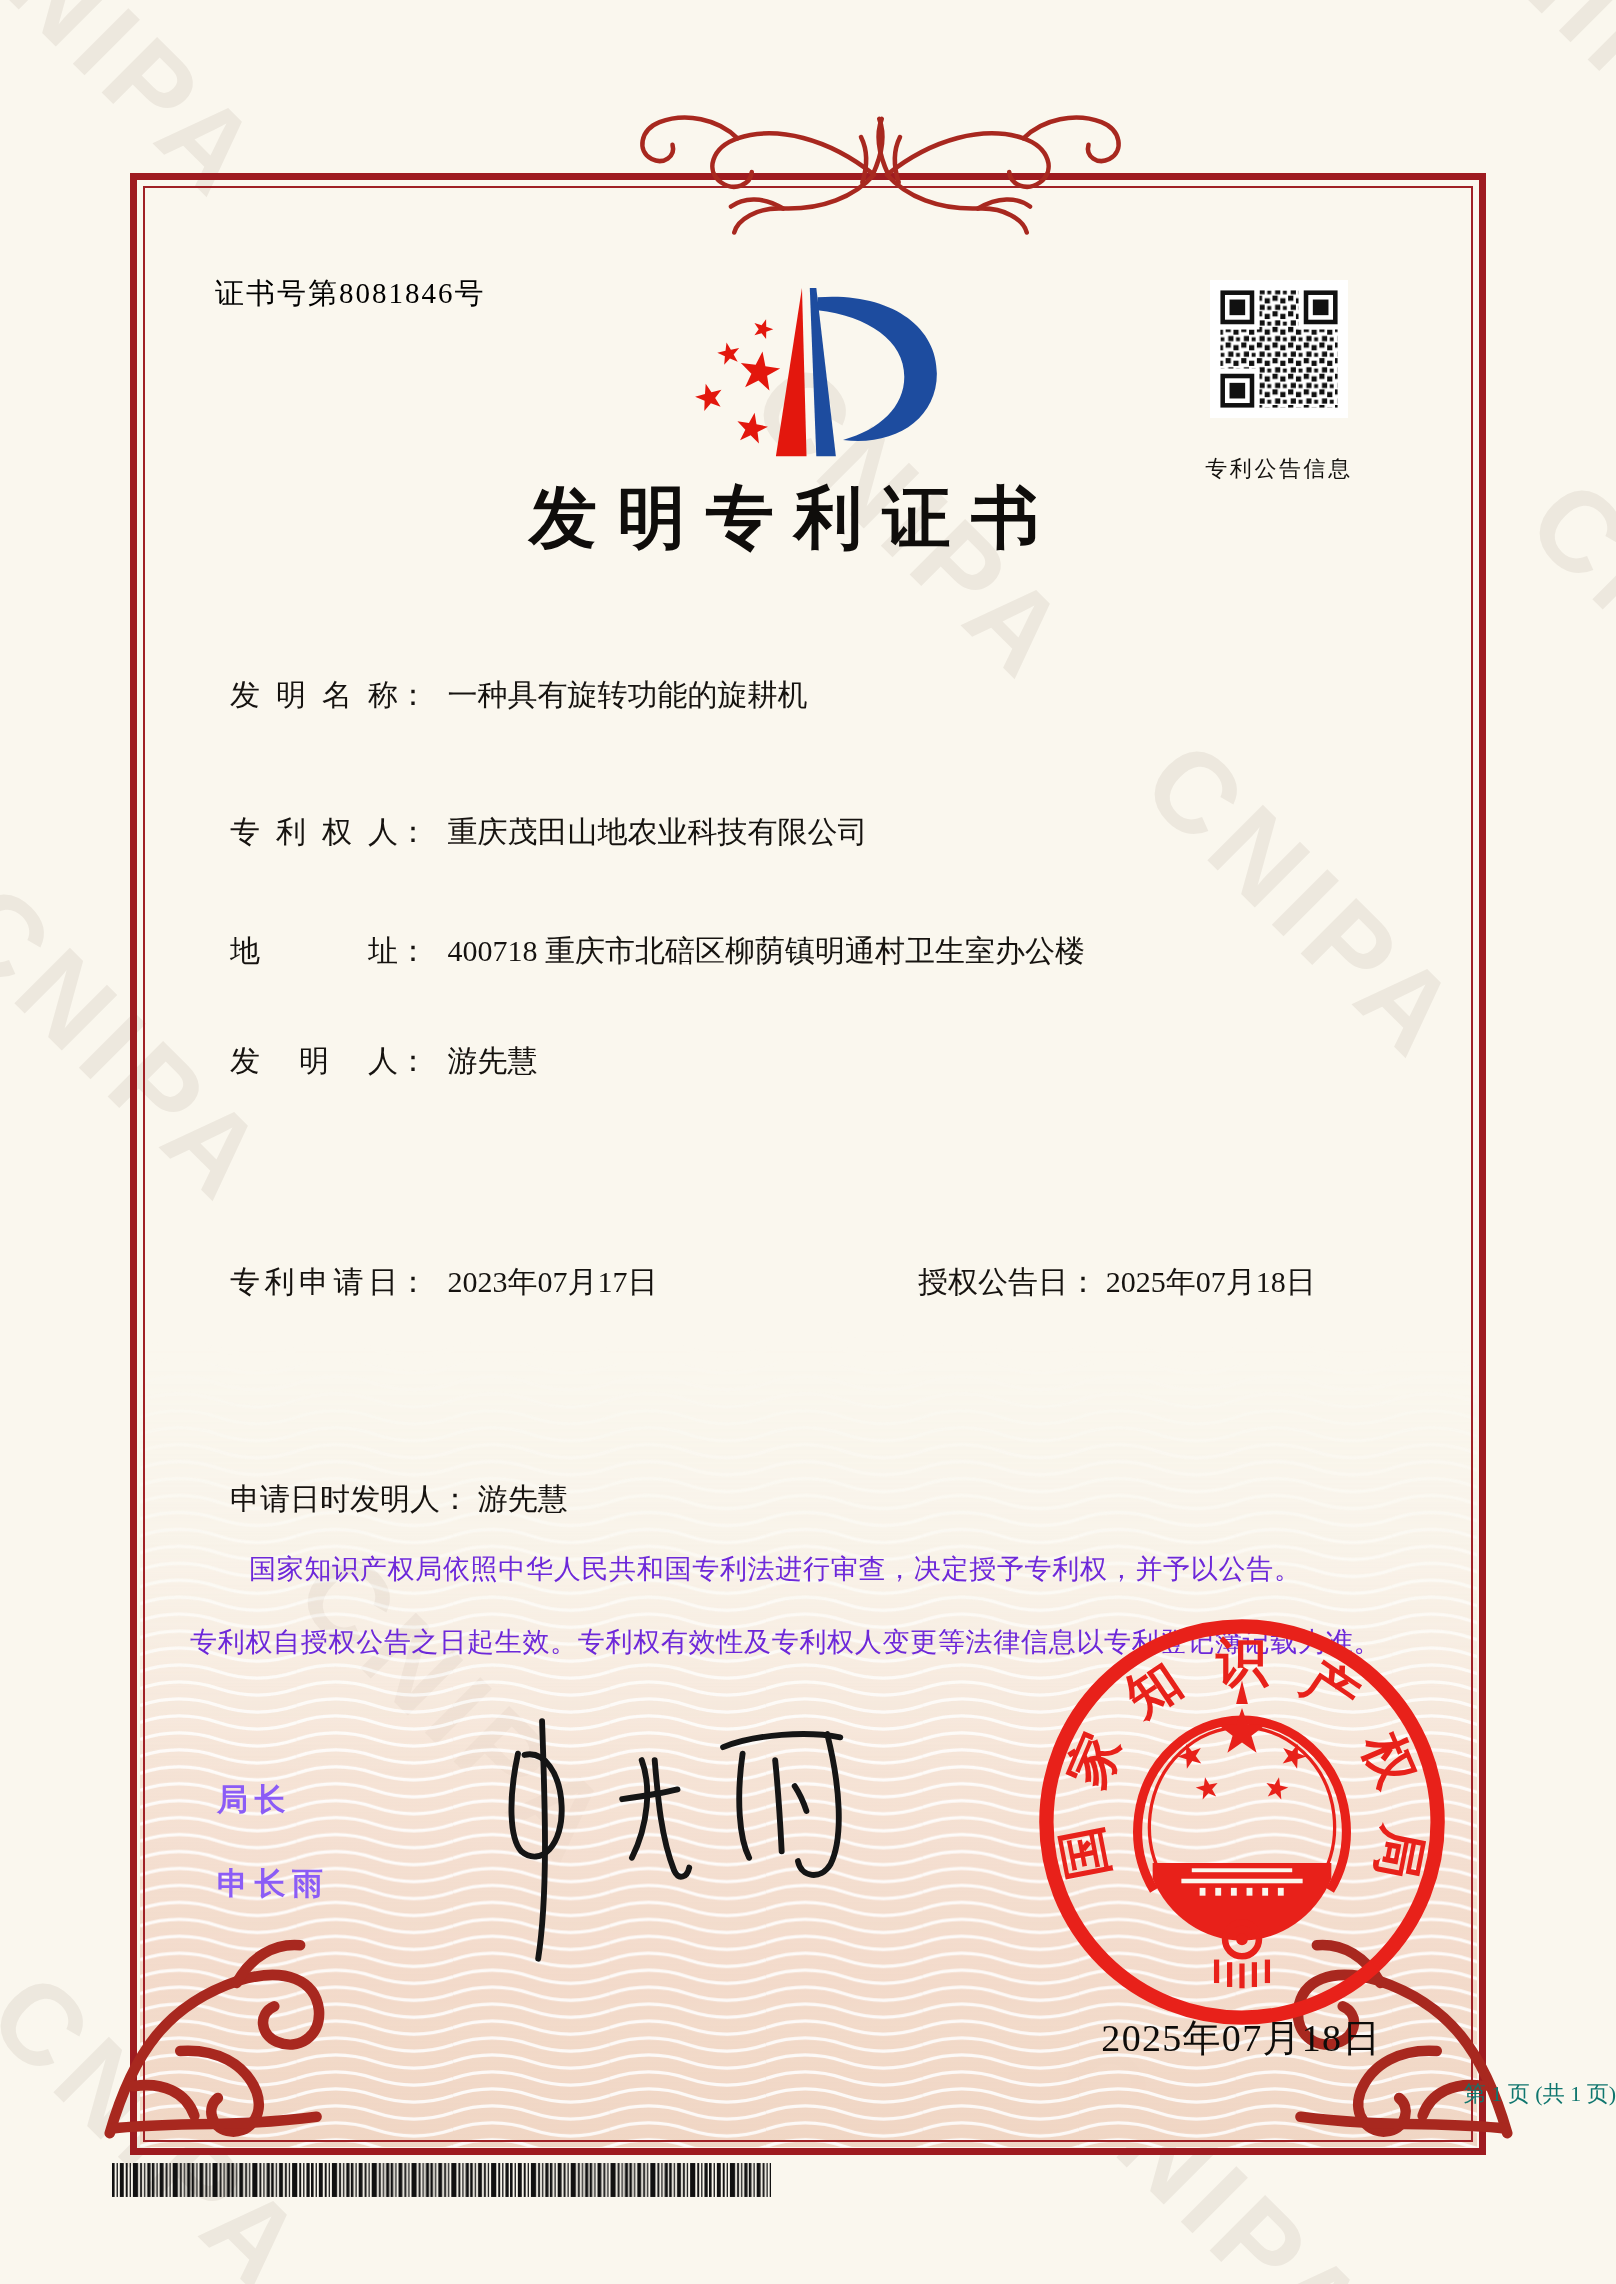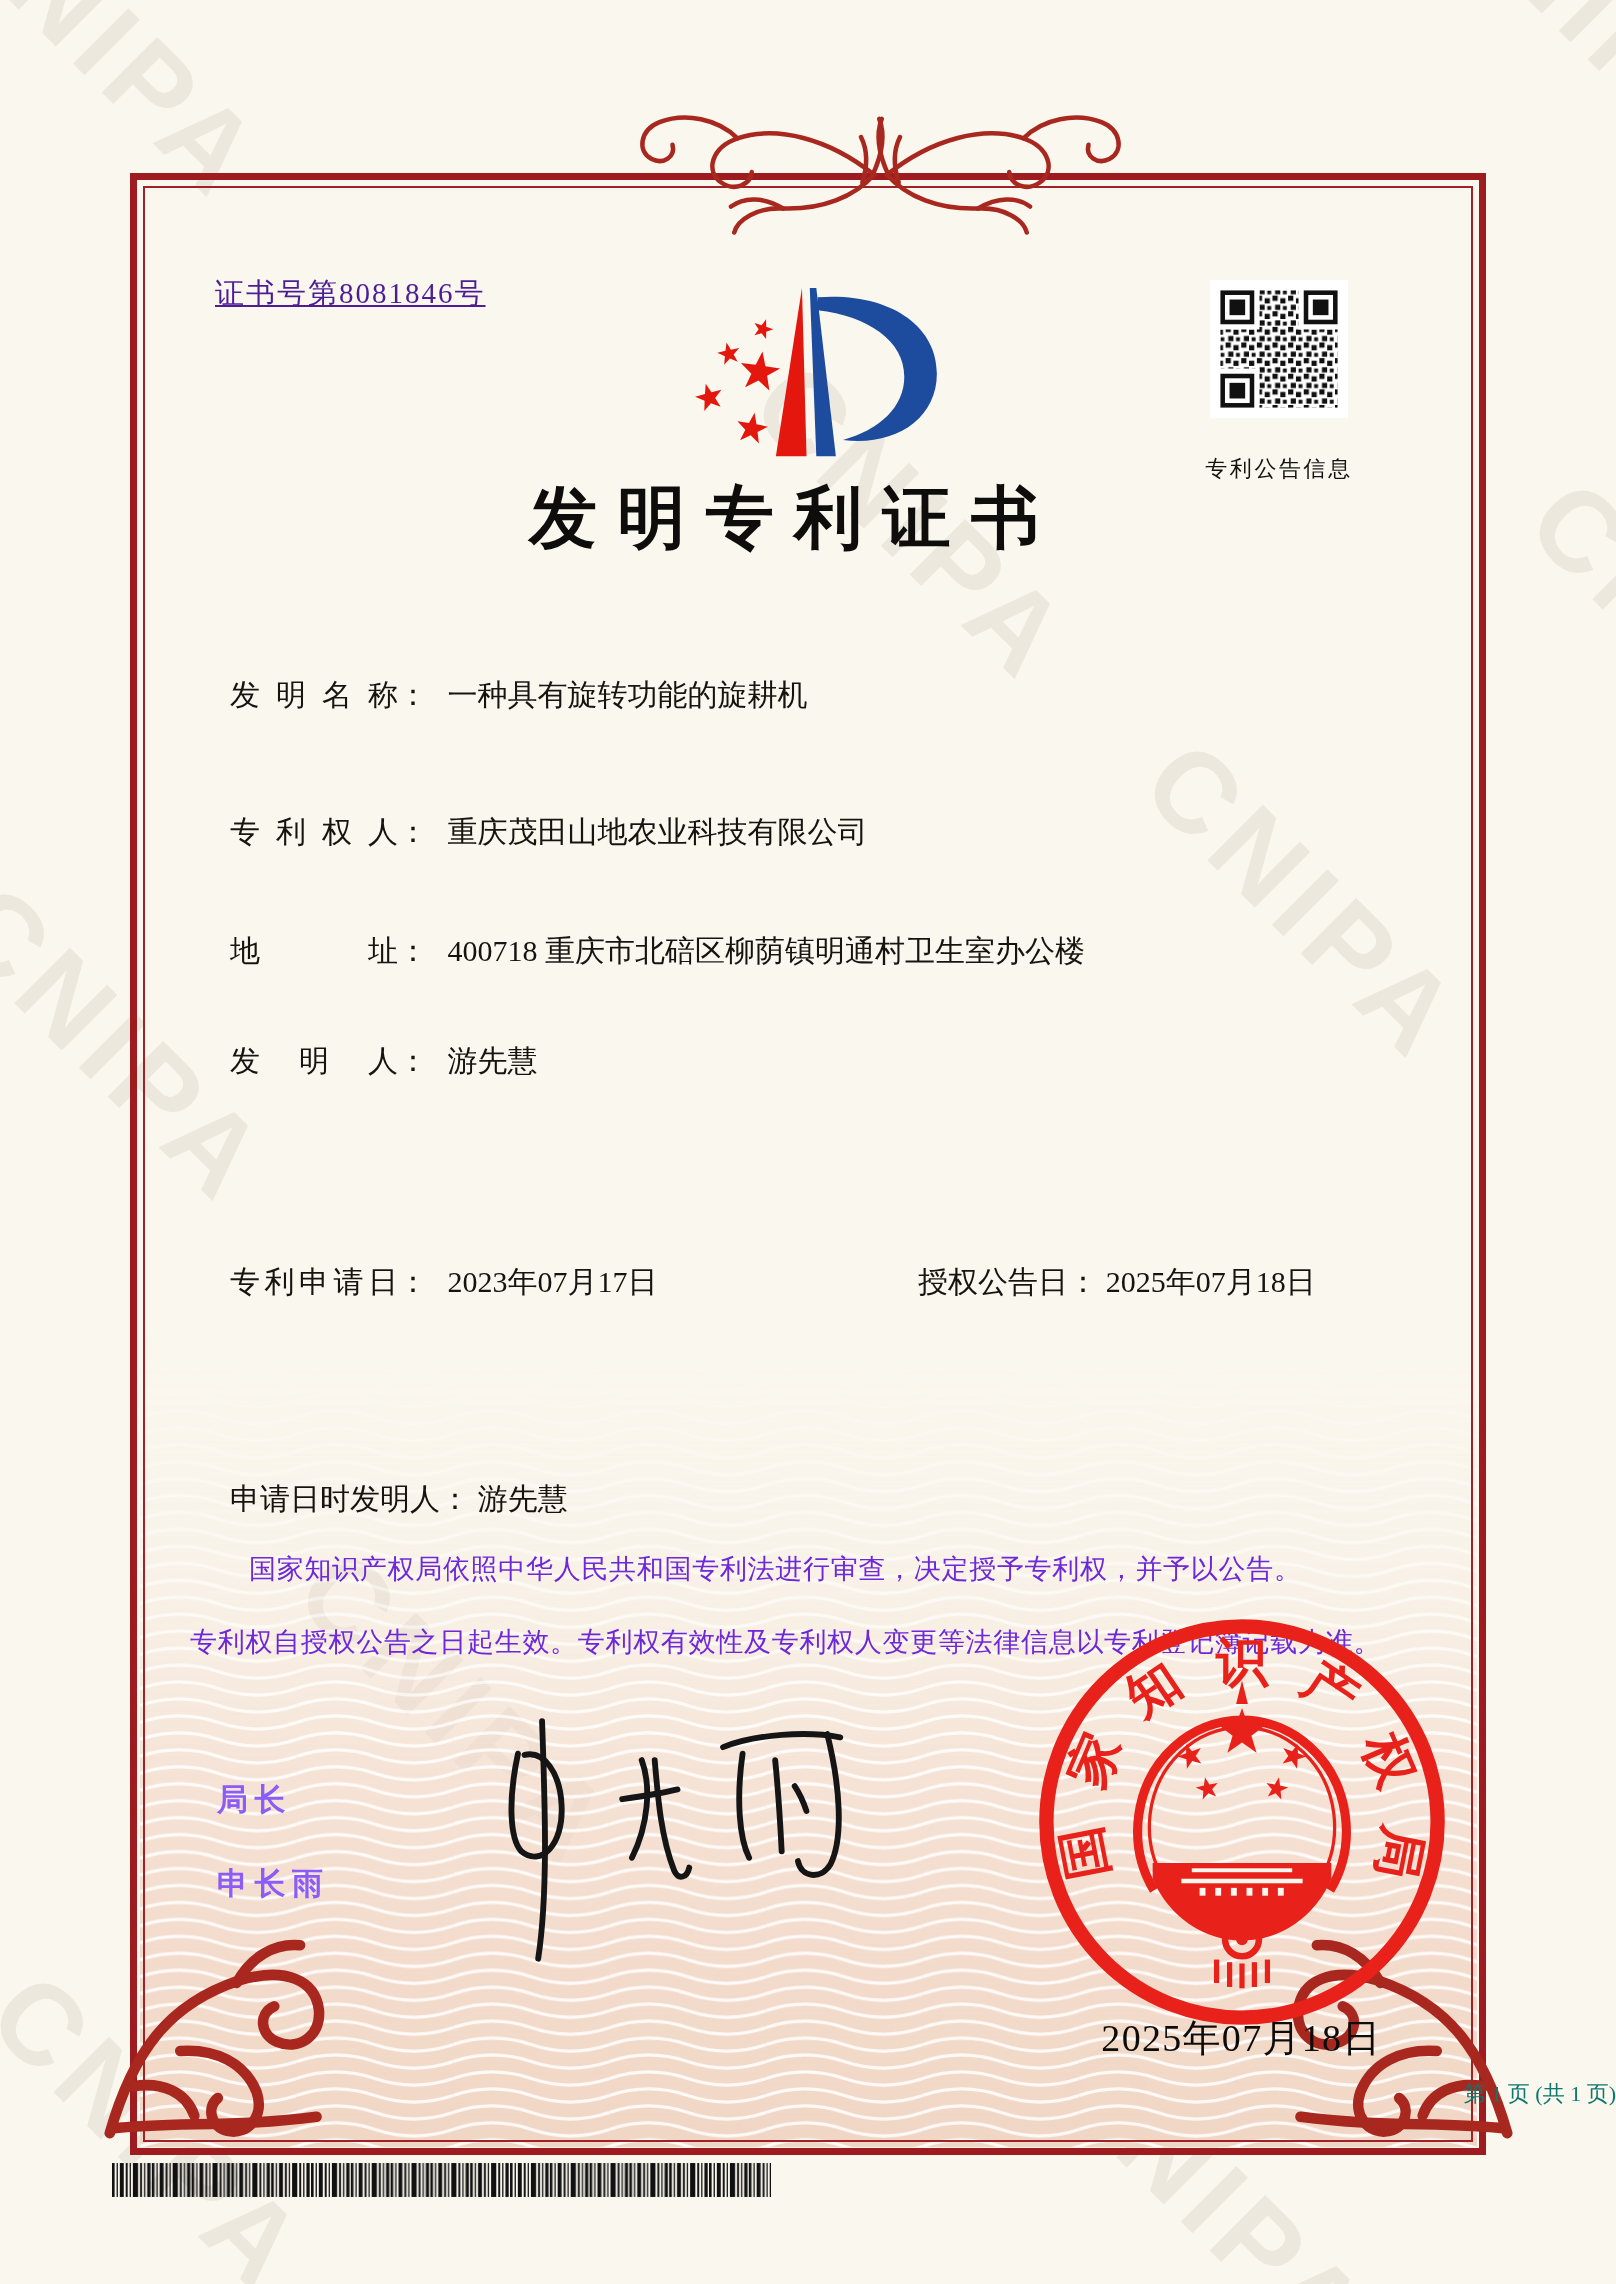--- a/index.html
+++ b/index.html
@@ -14,21 +14,21 @@
   #waves{position:absolute;left:140px;top:1324px;width:1337px;height:823px;
          background:linear-gradient(180deg,rgba(244,221,207,0) 0%,rgba(244,221,207,0.40) 30%,
                     rgba(242,215,199,0.80) 68%,#f0d6c4 100%);
          -webkit-mask-image:linear-gradient(180deg,transparent 0%,rgba(0,0,0,.3) 22%,#000 55%);
          mask-image:linear-gradient(180deg,transparent 0%,rgba(0,0,0,.3) 22%,#000 55%);}
   
   #frame{position:absolute;left:130px;top:173px;width:1356px;height:1982px;
          border:7.2px solid #9e1b20;box-sizing:border-box;}
   #frame-inner{position:absolute;left:5.9px;top:5.9px;right:5.9px;bottom:5.9px;border:2px solid #a02126;}
   
-  #certno{position:absolute;left:215px;top:274px;font-size:29px;letter-spacing:2px;color:#4c1d95;text-decoration:underline;}
+  #certno{position:absolute;left:215px;top:274px;font-size:29px;letter-spacing:2px;color:#000000;}
   
   #title{position:absolute;left:0;top:473px;width:1568px;text-align:center;font-size:68px;
          font-weight:bold;letter-spacing:.30em;text-indent:.30em;color:#0f0d0b;}
   
   #qrbox{position:absolute;left:1210px;top:280px;width:138px;height:138px;background:#fff;}
   #qrlabel{position:absolute;left:1197px;top:434px;width:164px;text-align:center;
            font-size:22px;letter-spacing:2.6px;color:#14120f;margin-top:20px;}
   
   .frow{position:absolute;left:230px;height:40px;font-size:30px;color:#161310;white-space:nowrap;}
   .flabel{display:inline-block;width:168px;text-align:justify;text-align-last:justify;vertical-align:top;}

